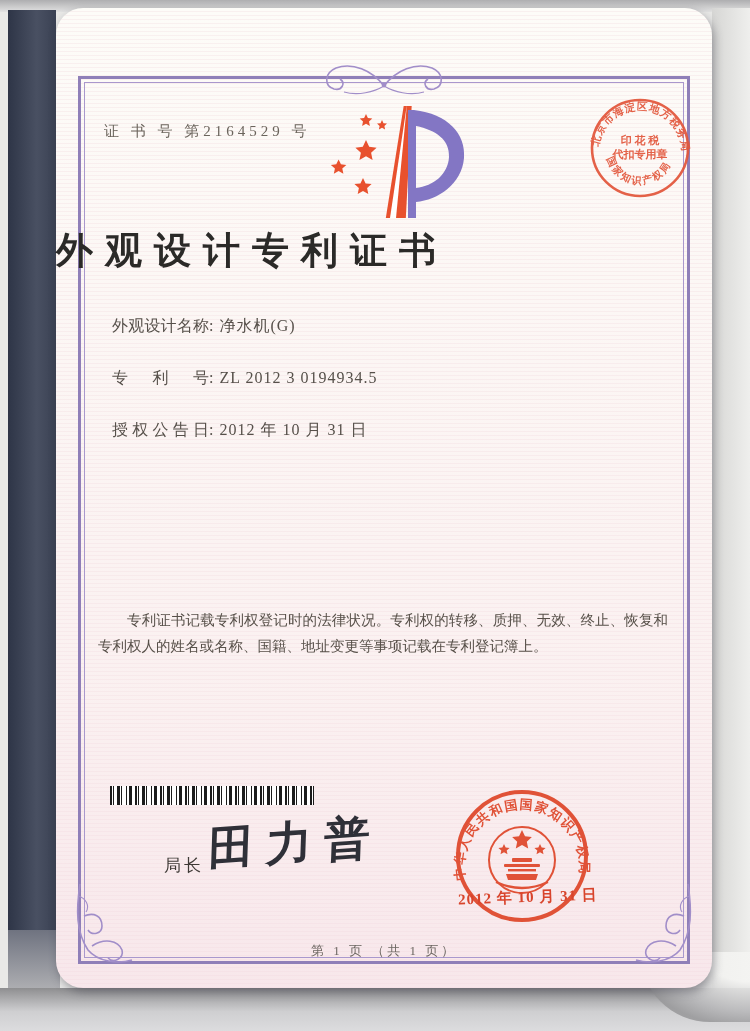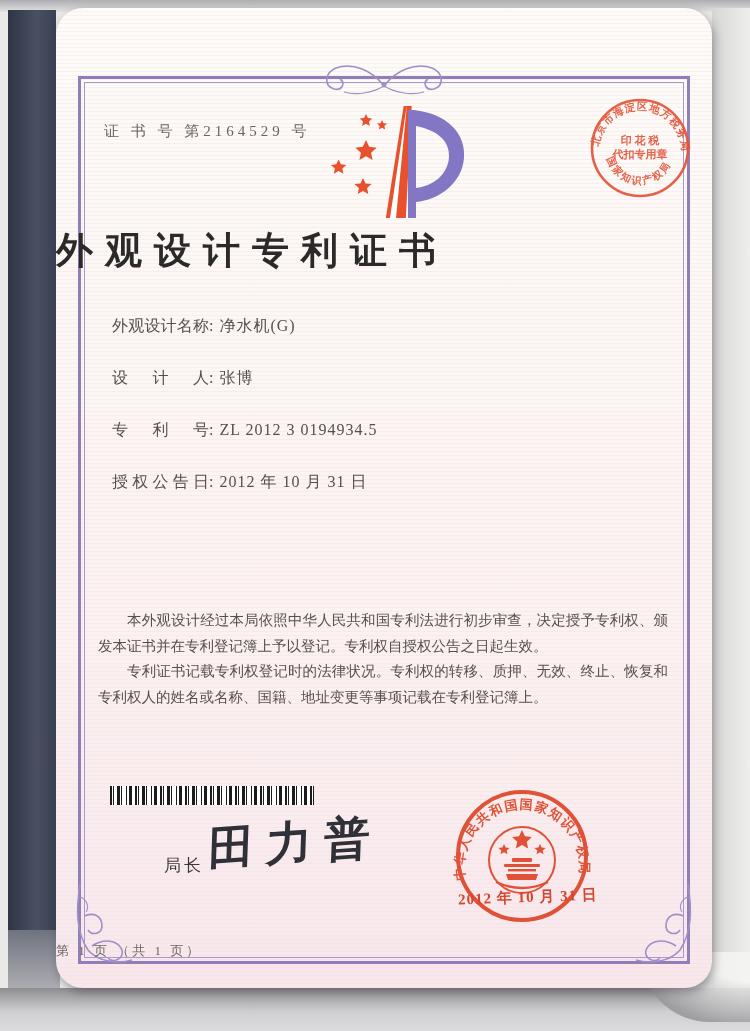--- a/index.html
+++ b/index.html
@@ -68,21 +68,21 @@
   .signature { position:absolute; left:152px; top:802px; width:240px;
     font-size:46px; font-weight:bold; color:#2f3038;
     transform:rotate(-4deg) skewX(-6deg); letter-spacing:12px;
     font-family:"DejaVu Serif","Liberation Serif",serif; }
 
   .stamp-top { position:absolute; left:530px; top:86px; width:108px; height:108px; opacity:.92; }
   .seal-bottom { position:absolute; left:396px; top:778px; width:140px; height:140px; opacity:.95; }
   .seal-date { position:absolute; left:402px; top:880px; font-size:15px; letter-spacing:1px;
     color:#d8442c; font-weight:bold; transform:rotate(-2deg); }
 
-  .footer { position:absolute; left:0; top:934px; width:656px; text-align:left;
+  .footer { position:absolute; left:0; top:934px; width:656px; text-align:center;
     font-size:13px; letter-spacing:3px; color:#6d6762; }
 </style>
 </head>
 <body>
 
 <div class="scan-stage">
   <div class="scan-top-strip"></div>
   <div class="scan-left-strip"></div>
   <div class="scan-left-foot"></div>
   <div class="scan-right-strip"></div>
@@ -131,32 +131,28 @@
       </g>
     </svg>
 
     <div class="title">外观设计专利证书</div>
 
     <div class="fields">
       <div class="field-row">
         <span class="flabel">外观设计名称</span><span class="fcolon">:</span><span class="fvalue">净水机(G)</span>
       </div>
       <div class="field-row">
-        <span class="flabel">设计人</span><span class="fcolon">:</span><span class="fvalue">张博</span>
-      </div>
-      <div class="field-row">
         <span class="flabel">专利号</span><span class="fcolon">:</span><span class="fvalue">ZL 2012 3 0194934.5</span>
       </div>
       <div class="field-row">
         <span class="flabel">授权公告日</span><span class="fcolon">:</span><span class="fvalue">2012 年 10 月 31 日</span>
       </div>
     </div>
 
     <div class="paragraphs">
-      <p>本外观设计经过本局依照中华人民共和国专利法进行初步审查，决定授予专利权、颁发本证书并在专利登记簿上予以登记。专利权自授权公告之日起生效。</p>
       <p>专利证书记载专利权登记时的法律状况。专利权的转移、质押、无效、终止、恢复和专利权人的姓名或名称、国籍、地址变更等事项记载在专利登记簿上。</p>
     </div>
 
     <div class="barcode"></div>
 
     <div class="signer-title">局长</div>
     <div class="signature">田力普</div>
 
     <svg class="stamp-top" viewBox="0 0 108 108">
       <defs>

